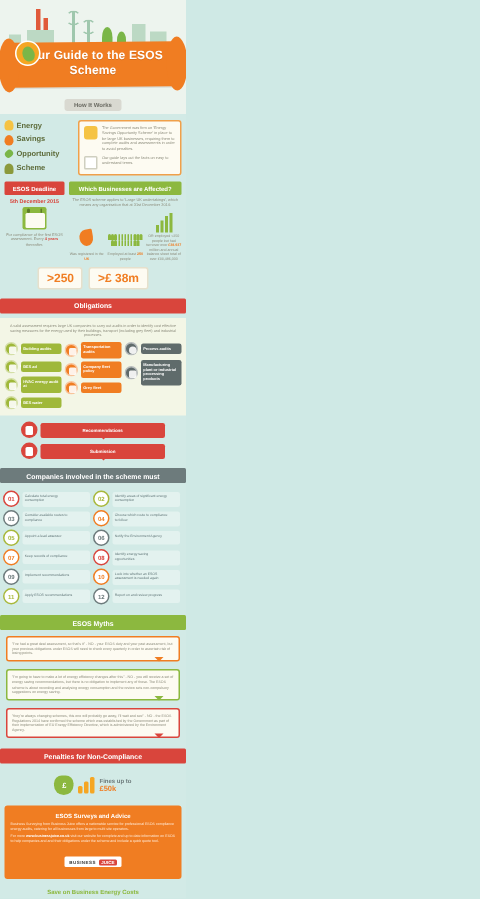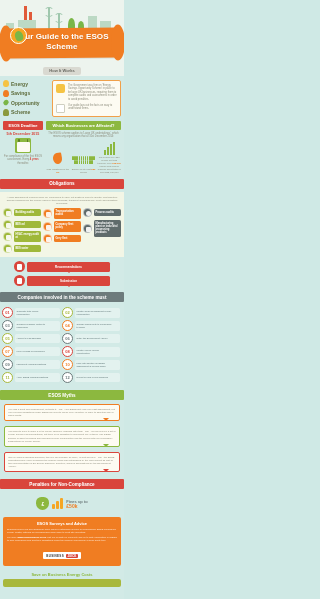--- a/index.html
+++ b/index.html
@@ -383,20 +383,24 @@
           <div class="crit-txt">
             <span>OR employed &lt;250 people but had turnover over</span>
             <b>£38.937</b>
             <span>million and annual balance sheet total of over £33,486,000</span>
           </div>
         </div>
       </div>
     </div>
   </div>
 
+  <div class="big-nums">
+    <div class="big-num">&gt;250</div>
+    <div class="big-num">&gt;£ 38m</div>
+  </div>
 
   <div class="cta-center">
     <span class="ribbon red">Obligations</span>
   </div>
   <div class="obl-wrap">
     <div class="obl-intro">A valid assessment requires large UK companies to carry out audits in order to identify cost effective saving measures for the energy used by their buildings, transport (including grey fleet) and industrial processes.</div>
     <div class="obl-grid">
       <div class="obl-col c-green">
         <div class="obl-item">
           <span class="obl-ico">

